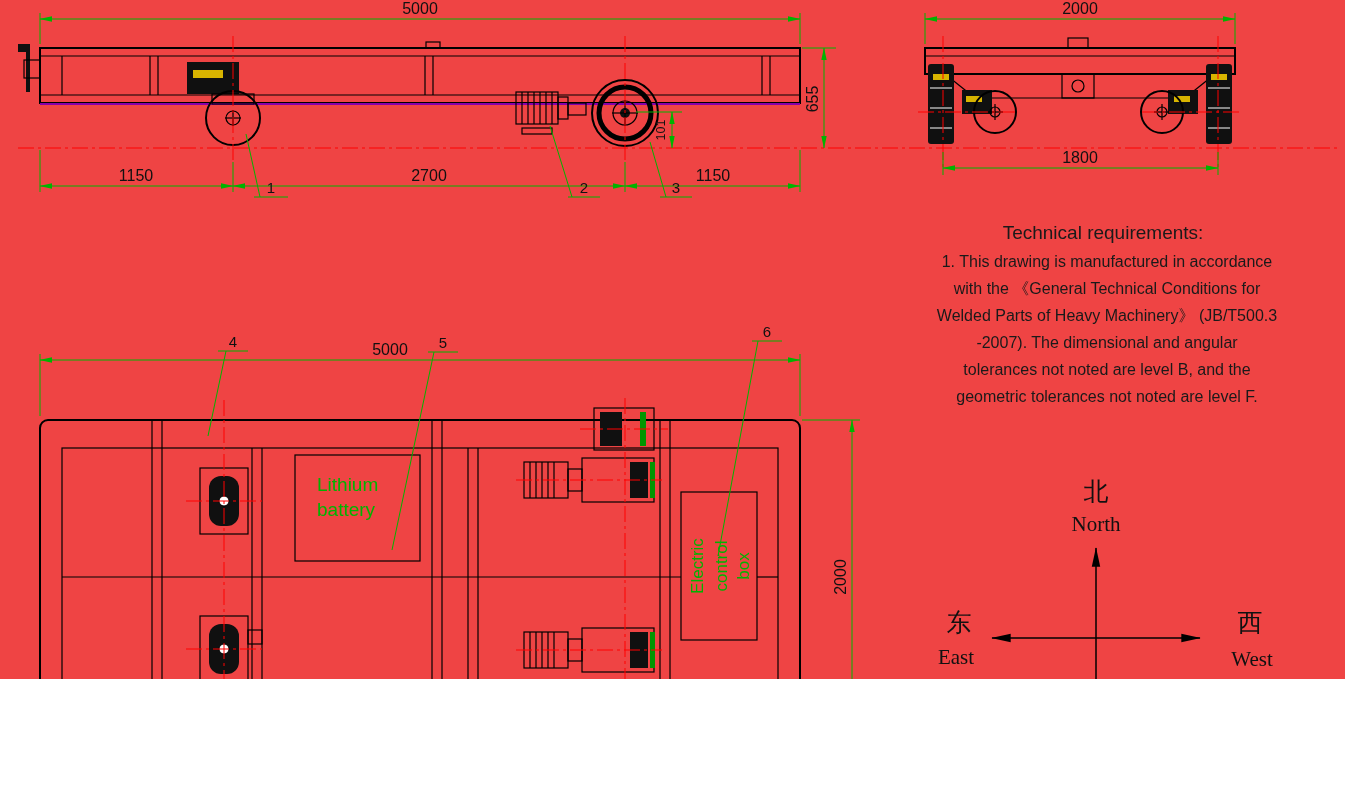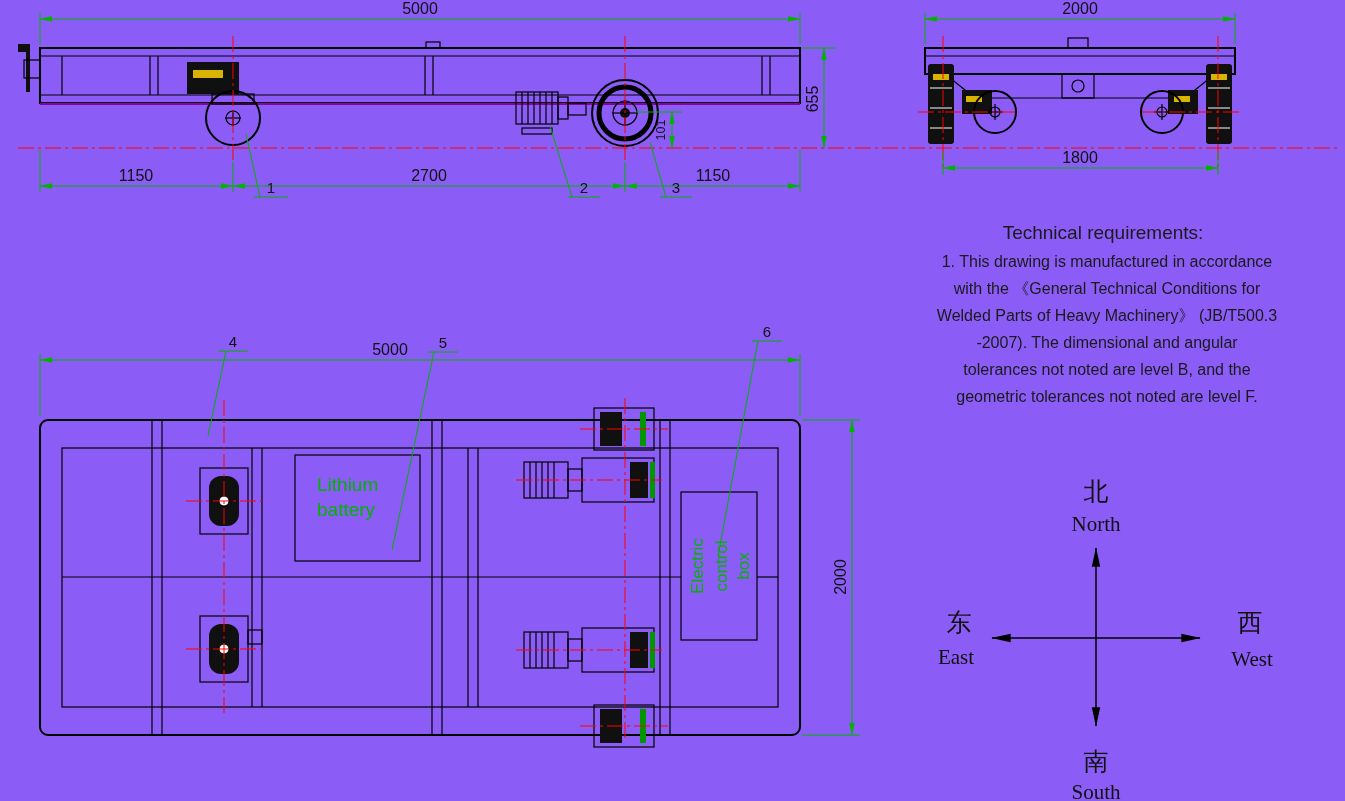--- a/index.html
+++ b/index.html
@@ -1,16 +1,16 @@
 <!DOCTYPE html>
 <html><head>
 <meta charset="utf-8">
 <style>
   html,body { margin:0; padding:0; background:#ffffff; }
-  .canvas { position:relative; width:1345px; height:801px; background:#8b5cf6; overflow:hidden; }
+  .canvas { position:relative; width:1345px; height:679px; background:#ef4444; overflow:hidden; }
   svg { display:block; }
   text { font-family:"Liberation Sans", sans-serif; fill:#111111; }
   .dim  { font-size:16px; }
   .dim-sm { font-size:12.5px; }
   .callout { font-size:15px; }
   .green-label { fill:#00b400; font-size:19px; }
   .green-label-v { fill:#00b400; font-size:17px; }
   .tr-title { font-size:19px; fill:#1a1a1a; }
   .tr-line  { font-size:16px; fill:#1a1a1a; }
   .serif { font-family:"Liberation Serif", serif; }

